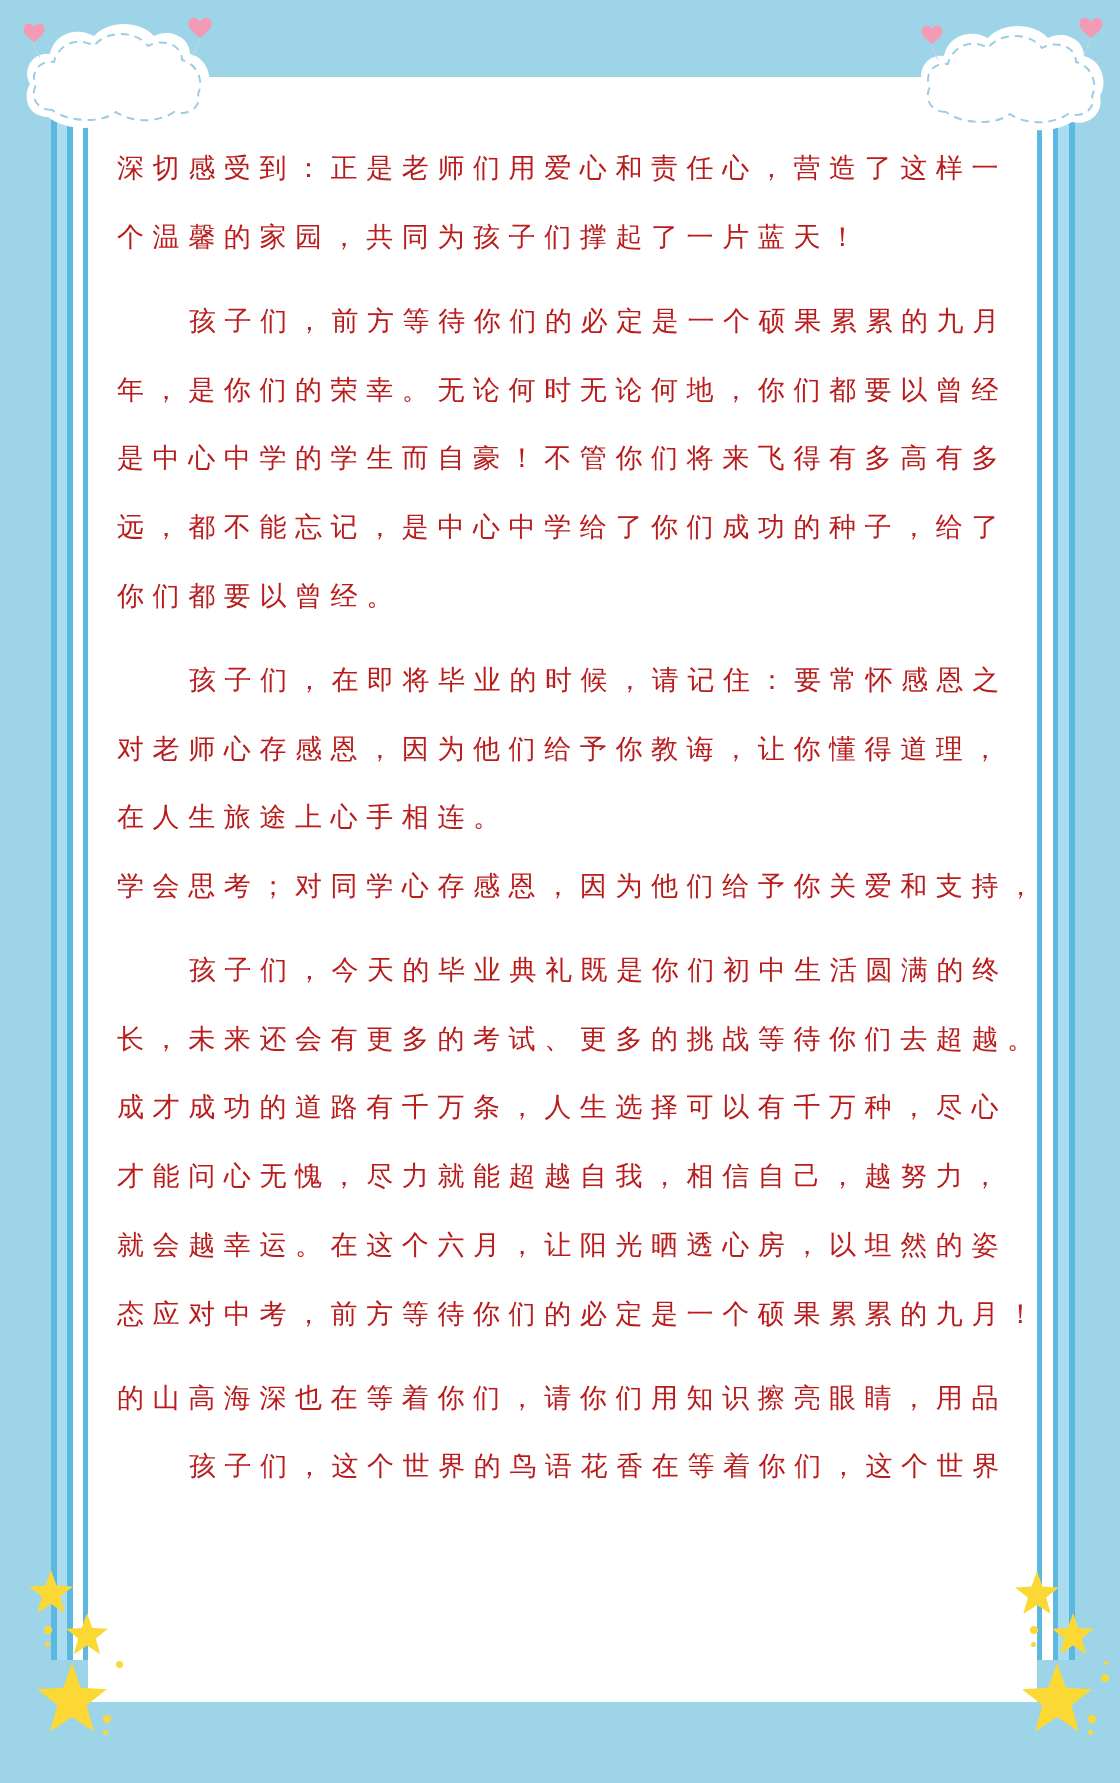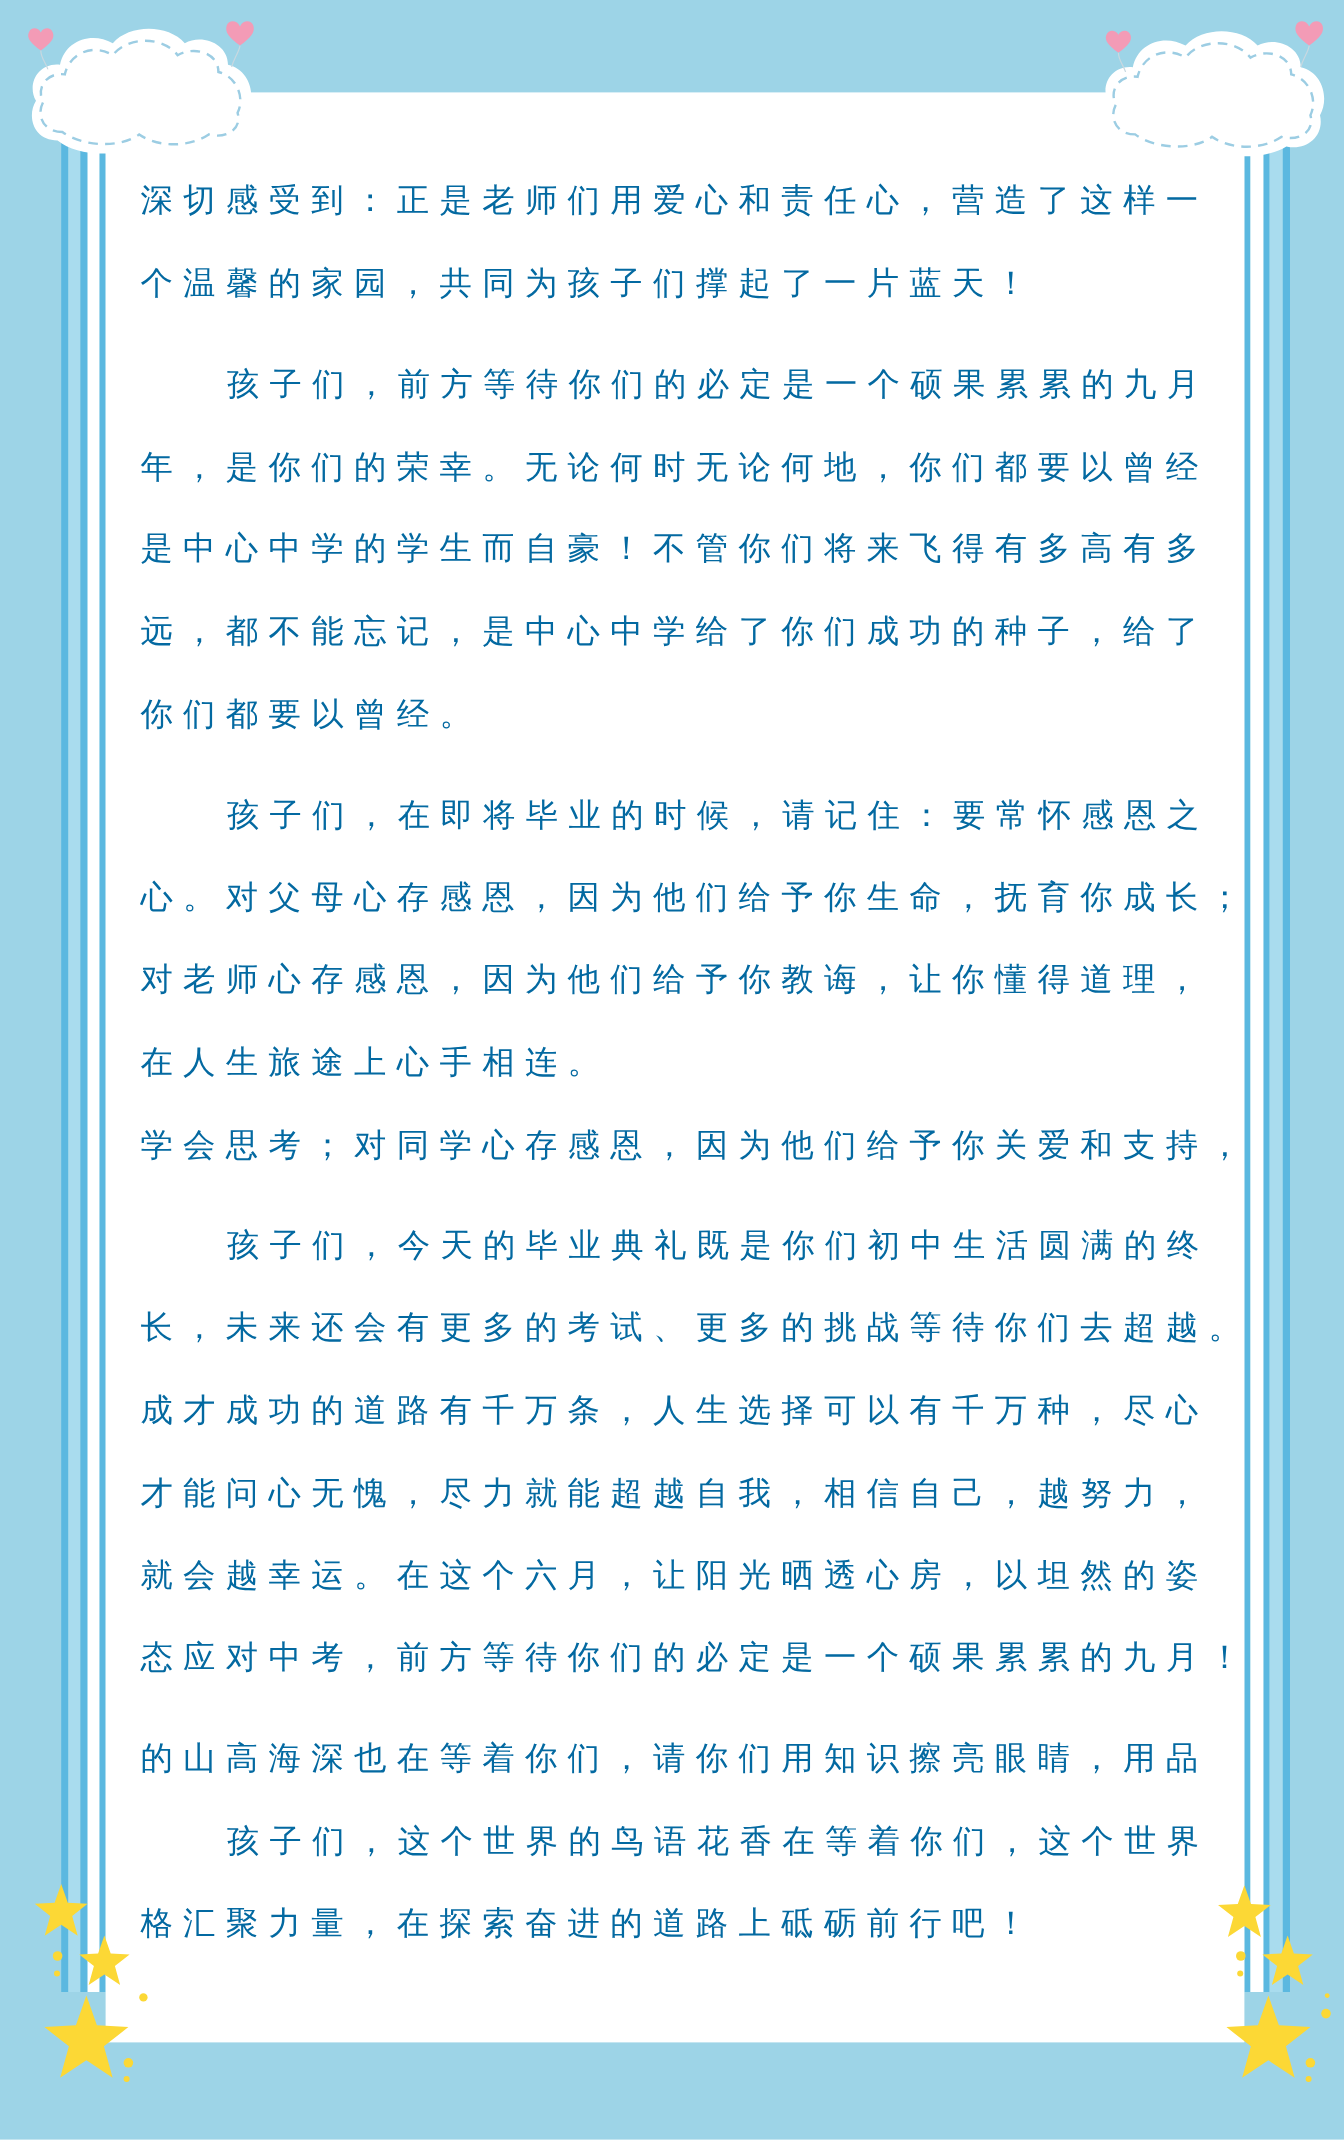--- a/index.html
+++ b/index.html
@@ -17,21 +17,21 @@
     }
     .stripe { position: absolute; top: 100px; height: 1560px; }
     .s-dark { background: #5bb8e0; }
     .s-light { background: #a9dcee; }
     .s-white { background: #ffffff; }
 
     .text-block {
       position: absolute;
       left: 117px; top: 134px;
       width: 910px;
-      color: #0369a1;
+      color: #b91c1c;
       font-size: 27px;
       letter-spacing: 8.6px;
       white-space: nowrap;
     }
     .line { height: 68.7px; line-height: 68.7px; display: block; }
     .para { margin-bottom: 15.5px; }
     .indent { padding-left: 72px; }
 
     .cloud { position: absolute; }
     .heart { position: absolute; }
@@ -120,31 +120,29 @@
   </div>
   <div class="para">
     <span class="line indent">孩子们，前方等待你们的必定是一个硕果累累的九月</span>
     <span class="line">年，是你们的荣幸。无论何时无论何地，你们都要以曾经</span>
     <span class="line">是中心中学的学生而自豪！不管你们将来飞得有多高有多</span>
     <span class="line">远，都不能忘记，是中心中学给了你们成功的种子，给了</span>
     <span class="line">你们都要以曾经。</span>
   </div>
   <div class="para">
     <span class="line indent">孩子们，在即将毕业的时候，请记住：要常怀感恩之</span>
-    <span class="line">心。对父母心存感恩，因为他们给予你生命，抚育你成长；</span>
     <span class="line">对老师心存感恩，因为他们给予你教诲，让你懂得道理，</span>
     <span class="line">在人生旅途上心手相连。</span>
     <span class="line">学会思考；对同学心存感恩，因为他们给予你关爱和支持，</span>
   </div>
   <div class="para">
     <span class="line indent">孩子们，今天的毕业典礼既是你们初中生活圆满的终</span>
     <span class="line">长，未来还会有更多的考试、更多的挑战等待你们去超越。</span>
     <span class="line">成才成功的道路有千万条，人生选择可以有千万种，尽心</span>
     <span class="line">才能问心无愧，尽力就能超越自我，相信自己，越努力，</span>
     <span class="line">就会越幸运。在这个六月，让阳光晒透心房，以坦然的姿</span>
     <span class="line">态应对中考，前方等待你们的必定是一个硕果累累的九月！</span>
   </div>
   <div class="para">
     <span class="line">的山高海深也在等着你们，请你们用知识擦亮眼睛，用品</span>
     <span class="line indent">孩子们，这个世界的鸟语花香在等着你们，这个世界</span>
-    <span class="line">格汇聚力量，在探索奋进的道路上砥砺前行吧！</span>
   </div>
 </div>
 
 </body></html>

